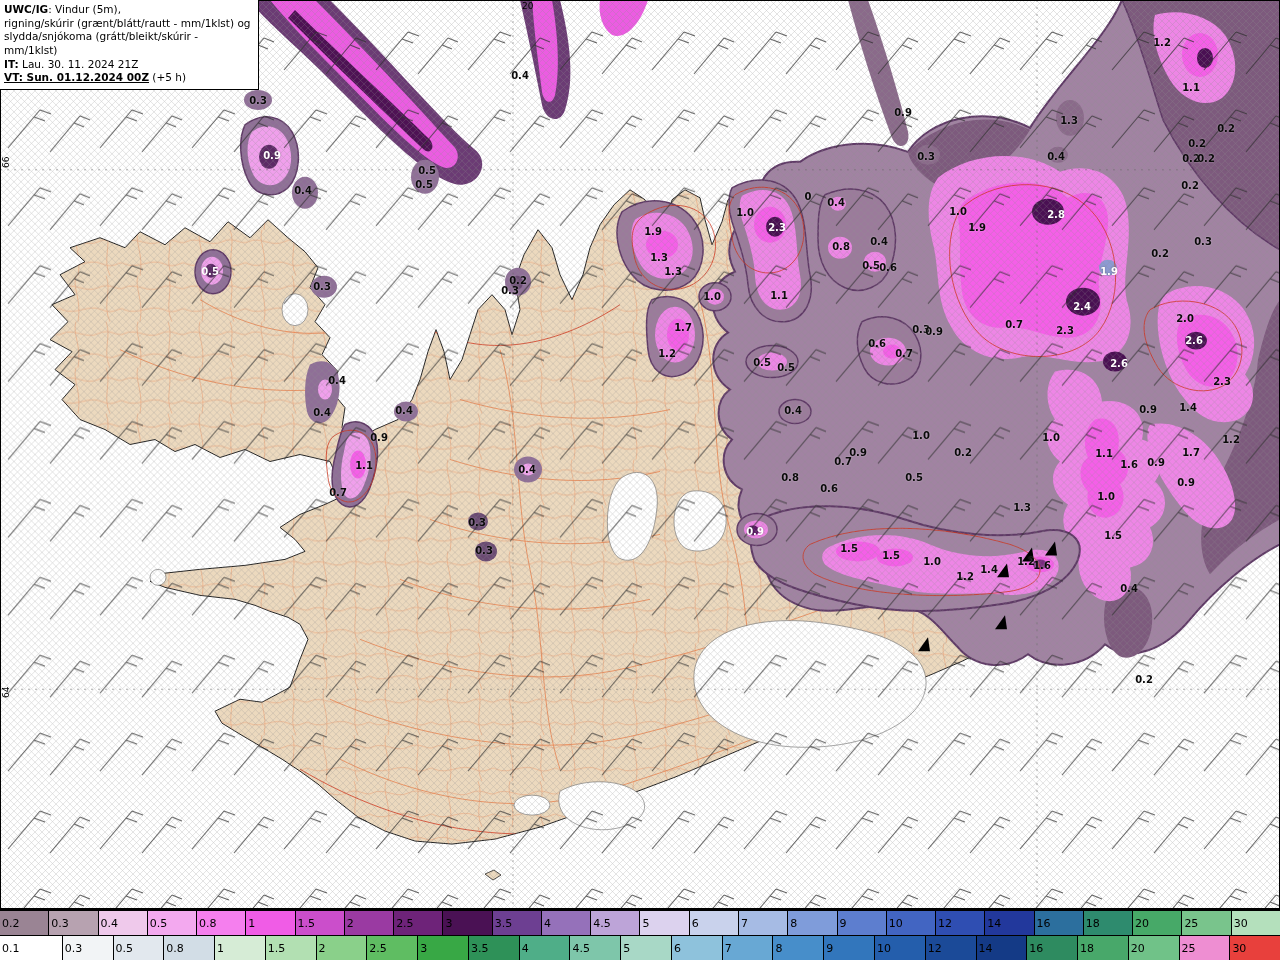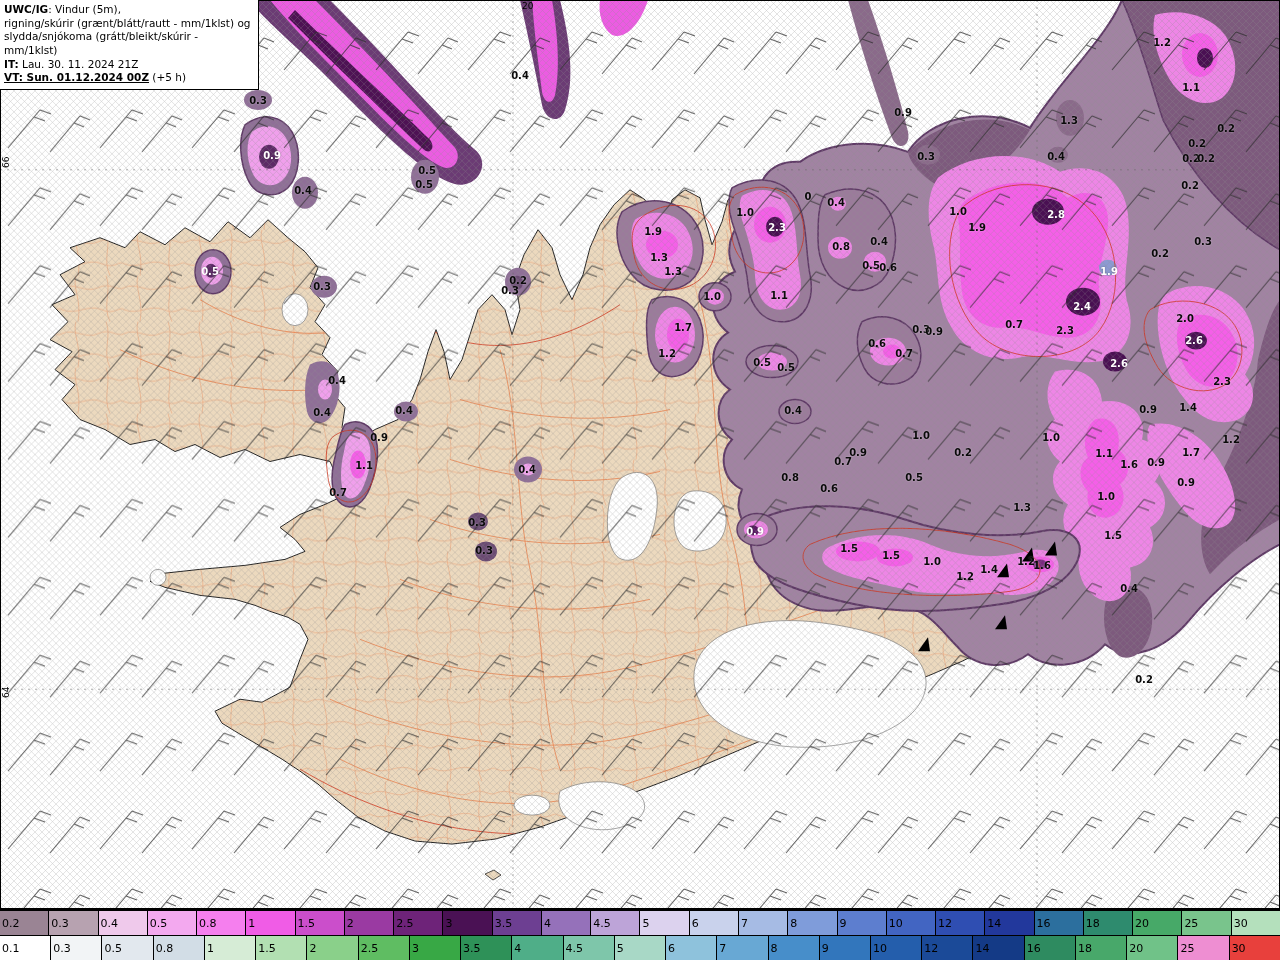--- a/index.html
+++ b/index.html
@@ -411,21 +411,21 @@
         <span class="tick">20</span>
       </div>
       <div class="seg" style="background: rgb(121, 196, 140);">
         <span class="tick">25</span>
       </div>
       <div class="seg" style="background: rgb(180, 224, 188);">
         <span class="tick">30</span>
       </div>
     </div>
   <div class="colorbar" id="bar-bottom">
-      <div class="seg" style="background: rgb(255, 255, 255);">
+      <div class="seg" style="background: rgb(255, 255, 255); padding-left: 12px;">
         <span class="tick">0.1</span>
       </div>
       <div class="seg" style="background: rgb(242, 244, 246);">
         <span class="tick">0.3</span>
       </div>
       <div class="seg" style="background: rgb(226, 232, 238);">
         <span class="tick">0.5</span>
       </div>
       <div class="seg" style="background: rgb(210, 221, 230);">
         <span class="tick">0.8</span>

